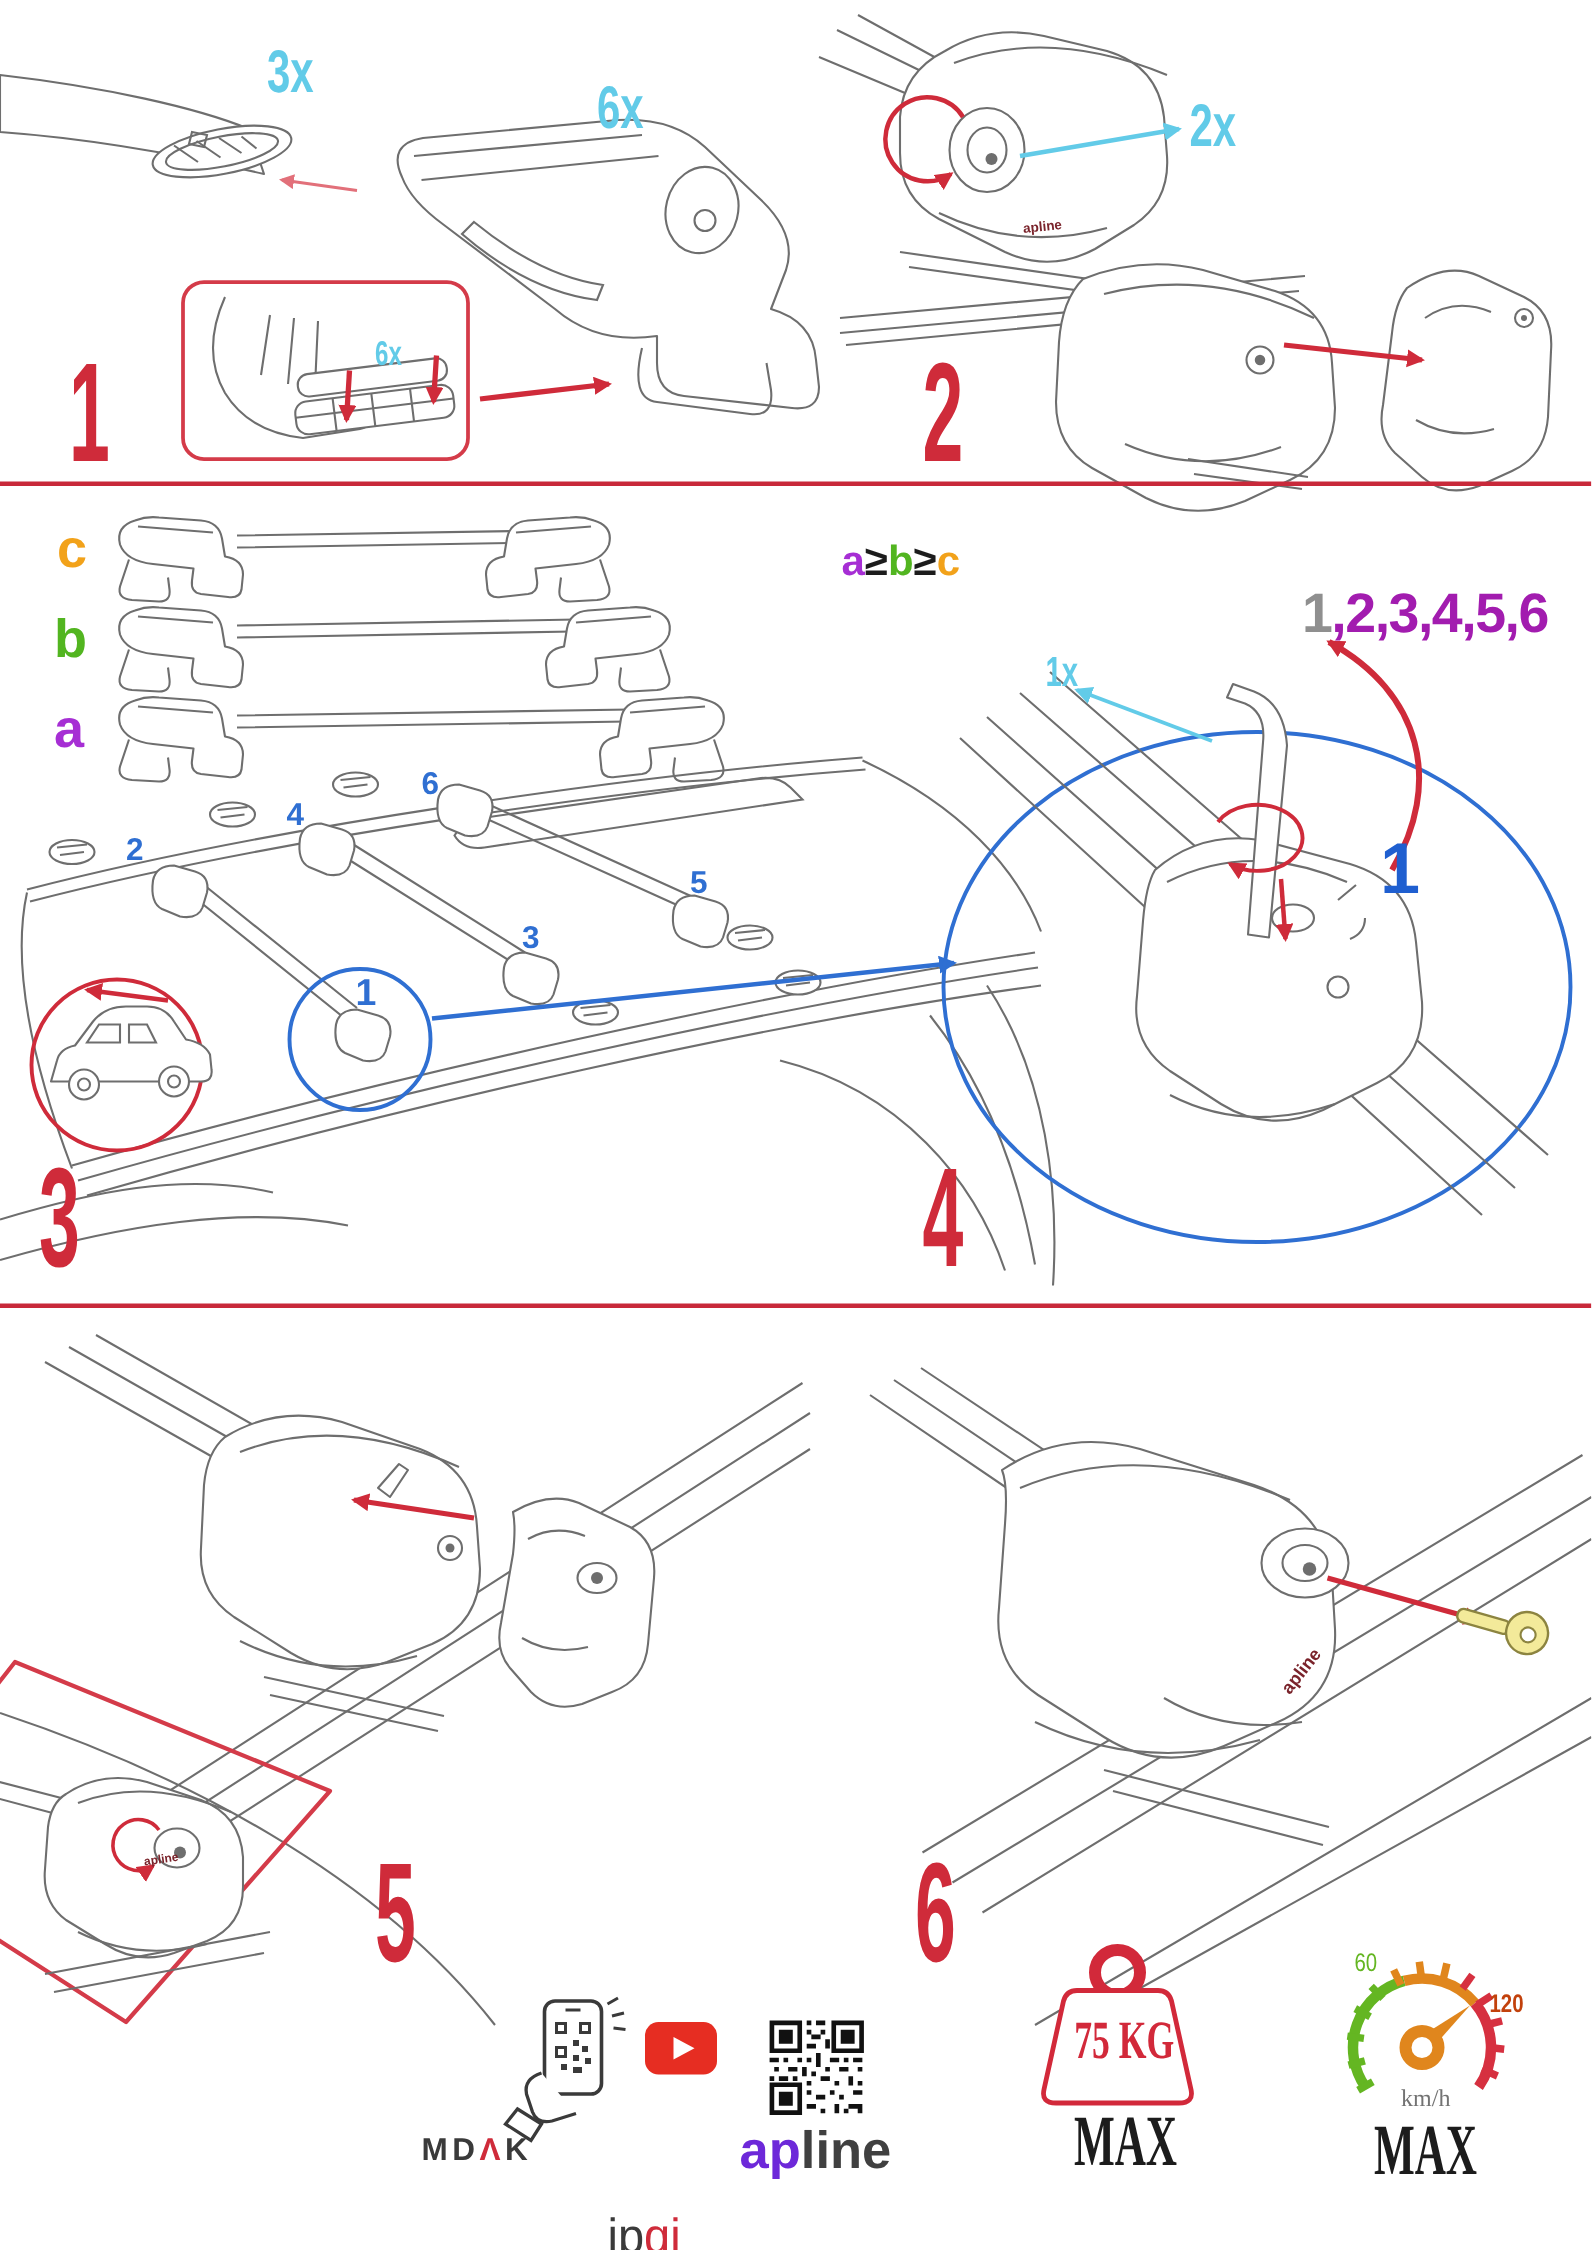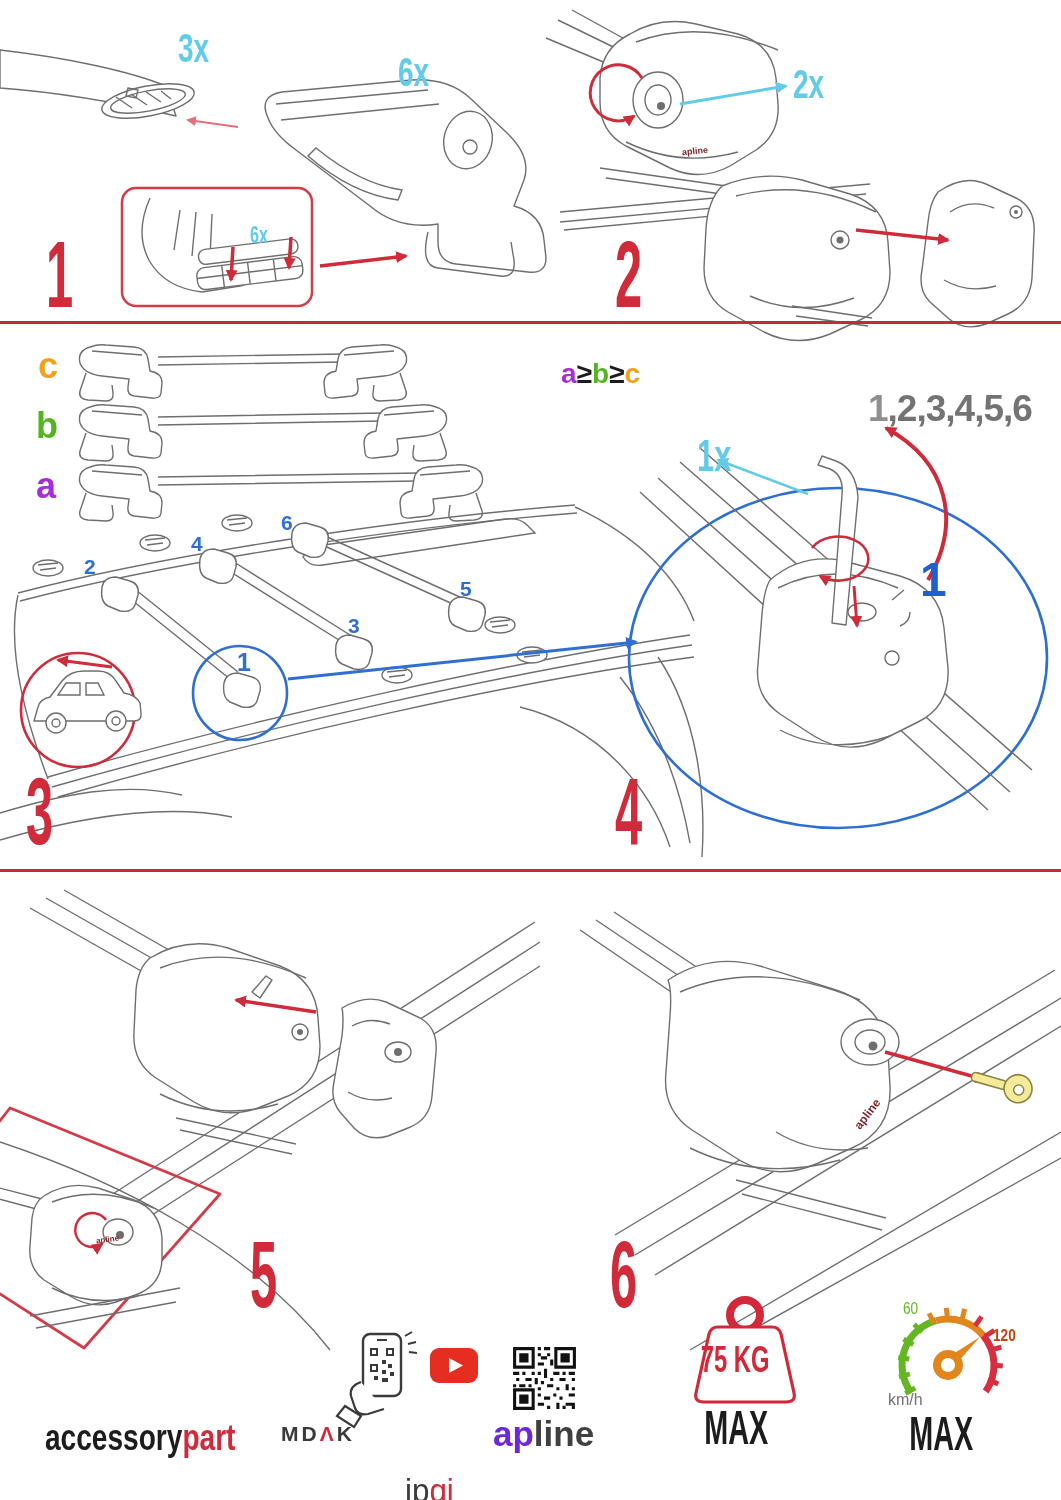--- a/index.html
+++ b/index.html
@@ -11,21 +11,21 @@
   .blob{stroke:#6e6e6e;stroke-width:1.4;fill:#fff;stroke-linejoin:round;}
   .cond{display:inline-block;transform:scaleX(0.7);transform-origin:left top;}
   .condC{display:inline-block;transform:scaleX(0.66);transform-origin:center top;}
   .stepnum{font-size:94px;font-weight:700;color:#cf2b3a;transform:scaleX(0.52);
            transform-origin:left top;}
   .qty{color:#62cbe8;font-weight:700;font-size:40px;}
   .posnum{color:#2f6fd2;font-weight:700;font-size:21px;}
   .divider{position:absolute;left:0;width:1061px;height:3px;background:#c8293a;}
   .barlabel{font-weight:700;font-size:36px;}
   .tinylogo{font-weight:700;color:#7a232b;letter-spacing:0;}
-  .ctr{text-align:left;}
+  .ctr{text-align:center;font-family:Liberation Serif, serif;}
 </style>
 </head>
 <body>
 
 <div class="page">
 
 <svg width="0" height="0">
   <defs>
     <marker id="mred" markerUnits="userSpaceOnUse" markerWidth="13" markerHeight="13" refX="10" refY="6" orient="auto">
           <path d="M0,0L12,6L0,12Z" fill="#cf2b3a"></path>
@@ -258,52 +258,51 @@
     <rect x="430" y="203" width="36" height="9" rx="4" fill="#f3ea9a" stroke="#8c8440" stroke-width="1.6"></rect>
     <circle cx="478" cy="207" r="14" fill="#f3ea9a" stroke="#8c8440" stroke-width="1.6"></circle>
     <circle cx="479" cy="208" r="5" fill="#fff" stroke="#8c8440" stroke-width="1.4"></circle>
   </g>
 </svg>
 
 <div class="abs qty" style="left:178px;top:28px"><span class="cond">3x</span></div>
 <div class="abs qty" style="left:398px;top:52px"><span class="cond">6x</span></div>
 <div class="abs qty" style="left:250px;top:224px;font-size:23px"><span class="cond">6x</span></div>
 <div class="abs qty" style="left:793px;top:64px"><span class="cond">2x</span></div>
-<div class="abs qty" style="left:697px;top:434px;font-size:44px"><span class="cond">1x</span></div>
+<div class="abs qty" style="left:697px;top:434px;font-size:28px"><span class="cond">1x</span></div>
 
 <div class="abs stepnum" style="left:46px;top:228px">1</div>
 <div class="abs stepnum" style="left:615px;top:228px">2</div>
 <div class="abs stepnum" style="left:26px;top:765px">3</div>
 <div class="abs stepnum" style="left:615px;top:765px">4</div>
 <div class="abs stepnum" style="left:250px;top:1228px">5</div>
 <div class="abs stepnum" style="left:610px;top:1228px">6</div>
 
 <div class="abs barlabel" style="left:38px;top:348px;color:#f2a21a">c</div>
 <div class="abs barlabel" style="left:36px;top:408px;color:#52b520">b</div>
 <div class="abs barlabel" style="left:36px;top:468px;color:#a62ed4">a</div>
 
 <div class="abs" style="left:561px;top:360px;font-size:28px;font-weight:700"><span style="color:#a62ed4">a</span><span style="color:#1c1c1c">≥</span><span style="color:#52b520">b</span><span style="color:#1c1c1c">≥</span><span style="color:#f2a21a">c</span></div>
 
-<div class="abs" style="left:868px;top:390px;font-size:37px;font-weight:700;letter-spacing:-1px"><span style="color:#8f8f8f">1</span><span style="color:#737373">,2,3,4,5,6</span></div>
+<div class="abs" style="left:868px;top:390px;font-size:37px;font-weight:700;letter-spacing:-1px"><span style="color:#8f8f8f">1</span><span style="color:#a21caf">,2,3,4,5,6</span></div>
 
 <div class="abs posnum" style="left:84px;top:556px">2</div>
 <div class="abs posnum" style="left:191px;top:533px">4</div>
 <div class="abs posnum" style="left:281px;top:512px">6</div>
 <div class="abs posnum" style="left:348px;top:615px">3</div>
 <div class="abs posnum" style="left:460px;top:578px">5</div>
 <div class="abs posnum" style="left:237px;top:650px;font-size:25px">1</div>
 
 <div class="abs" style="left:920px;top:556px;font-size:48px;font-weight:700;color:#1f5fd0">1</div>
 
 <div class="abs tinylogo" style="left:682px;top:147px;font-size:9px;transform:rotate(-6deg)">apline</div>
 <div class="abs tinylogo" style="left:96px;top:1236px;font-size:8px;transform:rotate(-8deg)">apline</div>
 <div class="abs tinylogo" style="left:852px;top:1124px;font-size:12px;transform:rotate(-52deg);transform-origin:left top">apline</div>
 
 
-<div class="abs" style="left:45px;top:1420px;font-size:36px;font-weight:700"><span class="cond" style="transform:scaleX(0.78)"><span style="color:#1c1c1c">accessory</span><span style="color:#cf2b3a">part</span></span></div>
 
 <svg style="left:333px;top:1330px" width="84" height="90" viewBox="0 0 84 90">
   <rect x="30" y="4" width="38" height="62" rx="7" fill="#fff" stroke="#3a3a3a" stroke-width="2.4"></rect>
   <line x1="44" y1="10" x2="54" y2="10" stroke="#3a3a3a" stroke-width="2"></line>
   <g fill="#3a3a3a">
     <rect x="37" y="18" width="8" height="8"></rect>
         <rect x="39" y="20" width="4" height="4" fill="#fff"></rect>
     <rect x="53" y="18" width="8" height="8"></rect>
         <rect x="55" y="20" width="4" height="4" fill="#fff"></rect>
     <rect x="37" y="34" width="8" height="8"></rect>

